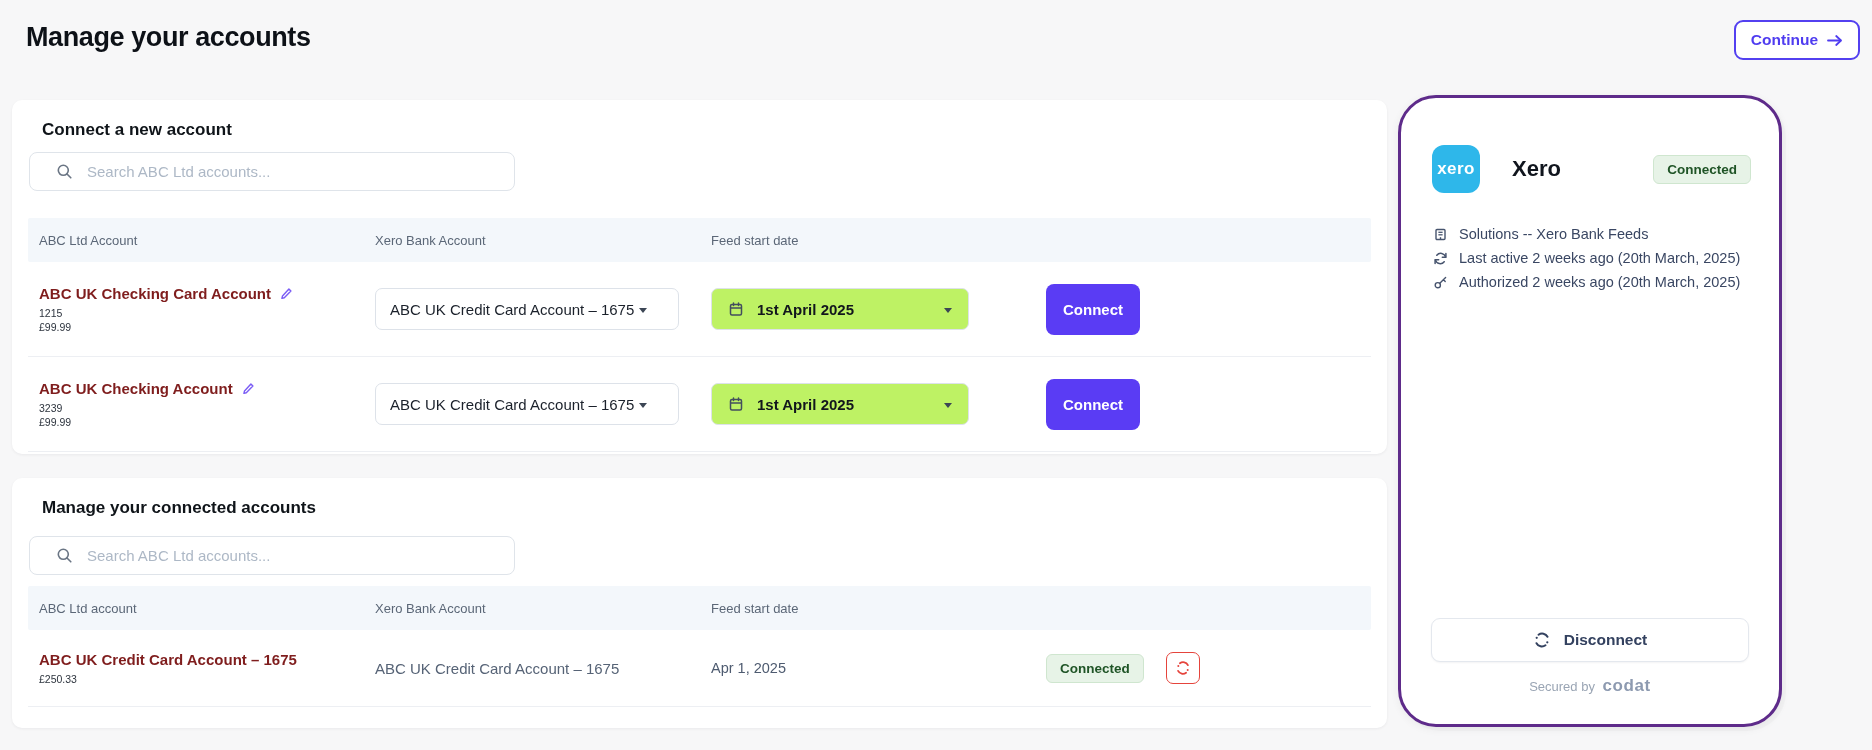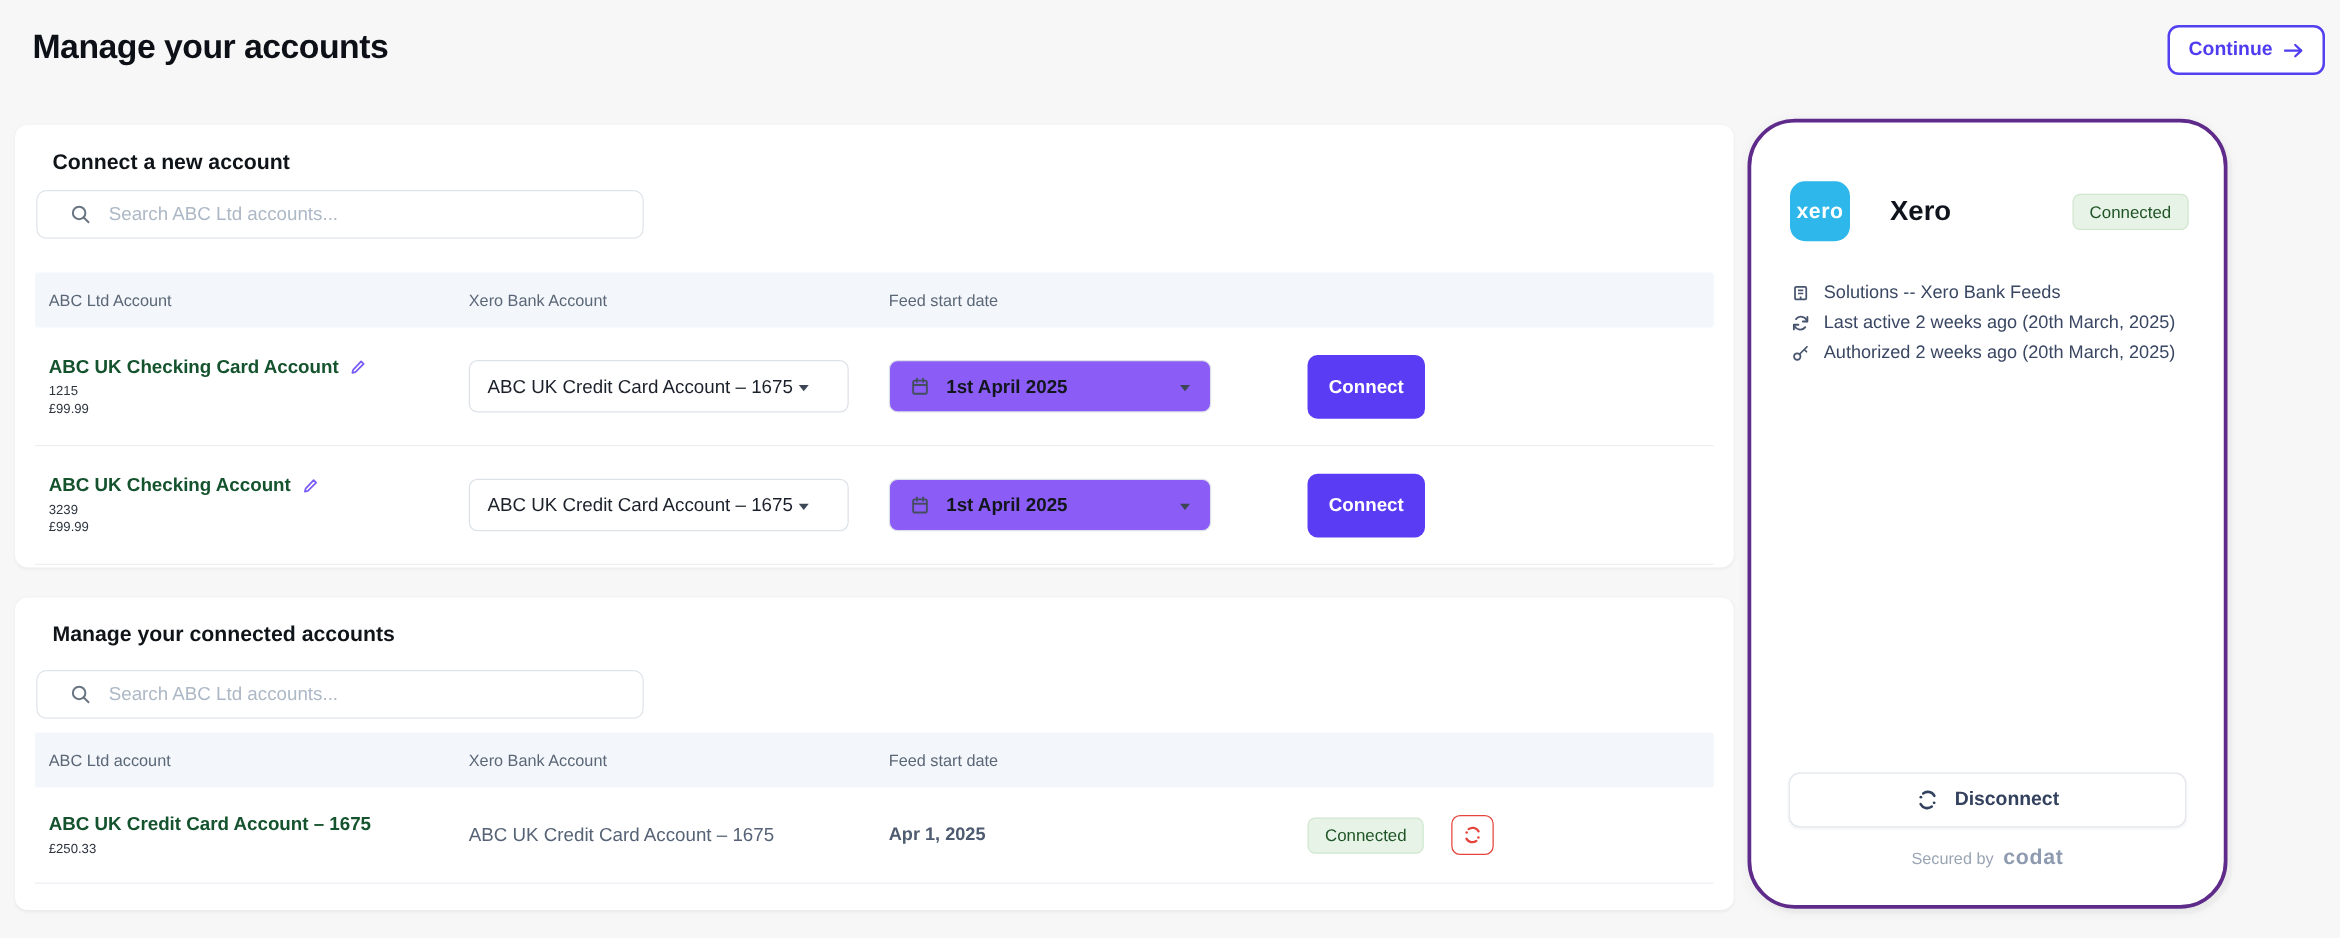--- a/index.html
+++ b/index.html
@@ -65,57 +65,57 @@
   .thead span:first-child { padding-left:11px; }
 
   .trow { border-bottom:1px solid #edeff3; }
   .trow-c0 { top:162px; height:95px; }
   .trow-c1 { top:257px; height:95px; }
   .trow-m0 { top:152px; height:77px; }
 
   .cell-name { padding-left:11px; }
   .acct-name {
     display:flex; align-items:center; gap:9px;
-    font-size:15px; font-weight:700; color:#14532d;
+    font-size:15px; font-weight:700; color:#7f1d1d;
   }
   .acct-sub  { font-size:10.5px; color:#2d343e; margin-top:5px; }
   .acct-sub + .acct-sub { margin-top:2px; }
   .edit-pencil { color:#7a5cf5; display:flex; cursor:pointer; }
 
   .select-box {
     width:304px; height:42px; border:1px solid #dde2e9; border-radius:7px;
     background:#fff; display:flex; align-items:center; gap:5px;
     padding:0 14px; font-size:15px; color:#1b212b; cursor:pointer;
   }
   .caret {
     width:0; height:0;
     border-left:4.5px solid transparent; border-right:4.5px solid transparent;
     border-top:5.5px solid #3c4655; margin-top:2px;
   }
   .date-box {
     width:258px; height:42px; border:1px solid #dde2e9; border-radius:7px;
-    background:#8b5cf6; display:flex; align-items:center; gap:13px;
+    background:#bef264; display:flex; align-items:center; gap:13px;
     padding:0 16px; font-size:15px; color:#12161d; font-weight:600; cursor:pointer;
   }
   .date-box .caret { margin-left:auto; }
   .cal-glyph { color:#434e5e; display:flex; }
 
   .connect-btn {
     width:94px; height:51px; border:none; border-radius:8px;
     background:#5a3cf4; color:#fff; font-size:15px; font-weight:700;
     cursor:pointer; font-family:inherit;
   }
 
   .xero-cell { font-size:15px; color:#566376; }
-  .date-cell { font-size:14.5px; color:#4e5b70;font-weight:bold; }
+  .date-cell { font-size:14.5px; color:#4e5b70; }
 
   .status-wrap { display:flex; align-items:center; }
   .badge {
     display:inline-block; background:#e7f3e7; border:1px solid #cfe6cf;
-    color:#1f5426; font-size:13.5px; font-weight:400;
+    color:#1f5426; font-size:13.5px; font-weight:700;
     padding:6px 13px; border-radius:6px;
   }
   .unlink-btn {
     width:34px; height:32px; margin-left:22px;
     border:1.5px solid #e5443c; border-radius:7px; background:#fff;
     color:#e5443c; display:flex; align-items:center; justify-content:center;
     cursor:pointer;
   }
 
   

